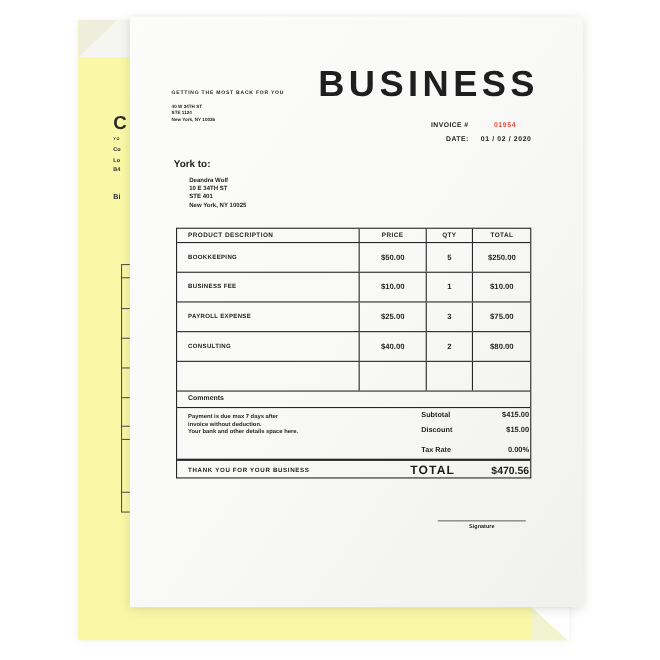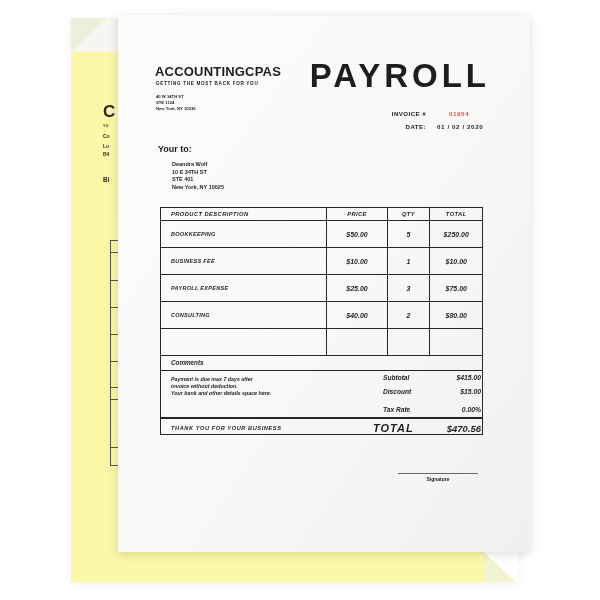--- a/index.html
+++ b/index.html
@@ -41,21 +41,21 @@
   .invoice-title{right:40px;top:44px;font-size:33px;letter-spacing:4px;line-height:1;}
   .meta-label{width:73px;left:235px;text-align:right;font-size:6.2px;letter-spacing:.4px;}
   .meta-val{font-size:6.2px;letter-spacing:.6px;}
   .m1{top:95px;} .m2{top:108px;}
   .inv-no{left:331px;color:#f0483e;}
   .inv-date{left:319px;}
   .bill-label{left:40px;top:129px;font-size:9px;}
   .bill-lines{left:54px;top:146px;font-size:5.5px;line-height:7.6px;font-weight:700;}
   
   .inv-table{position:absolute;left:42px;top:192px;width:323px;border:1.5px solid #26262a;
-             background:transparent;font-style:italic;}
+             background:transparent;}
   .trow{display:grid;grid-template-columns:166px 61px 42px 52.5px;border-bottom:1px solid #26262a;}
   .trow .c{border-right:1px solid #26262a;display:flex;align-items:center;font-weight:700;}
   .trow .c:last-child{border-right:none;}
   .thead{height:13px;}
   .thead .c{font-size:5.8px;letter-spacing:.4px;}
   .tdata{height:27px;}
   .tdata .desc{font-size:5.5px;letter-spacing:.3px;}
   .tdata .num{font-size:7px;justify-content:center;}
   .c.desc{padding-left:10px;} .c.hnum{justify-content:center;}
   .comments-row{height:14.5px;border-bottom:1.5px solid #26262a;display:flex;align-items:center;
@@ -103,35 +103,34 @@
     <div class="grey"></div>
     <div class="pale"></div>
   </div>
   <div class="fold-br">
     <div class="erase"></div>
     <div class="pale"></div>
   </div>
 
   <div class="white-sheet">
 
-    <div class="ws company-name">ACCOUNTINGCPAS</div>
     <div class="ws tagline">GETTING THE MOST BACK FOR YOU</div>
     <div class="ws company-address">
       <div>40 W 34TH ST</div>
       <div>STE 1124</div>
       <div>New York, NY 10036</div>
     </div>
 
-    <div class="ws invoice-title">PAYROLL</div>
+    <div class="ws invoice-title">BUSINESS</div>
     <div class="ws meta-label m1">INVOICE #</div>
     <div class="ws meta-val m1 inv-no">01954</div>
     <div class="ws meta-label m2">DATE:</div>
     <div class="ws meta-val m2 inv-date">01 / 02 / 2020</div>
 
-    <div class="ws bill-label">Your to:</div>
+    <div class="ws bill-label">York to:</div>
     <div class="ws bill-lines">
       <div>Deandra Wolf</div>
       <div>10 E 34TH ST</div>
       <div>STE 401</div>
       <div>New York, NY 10025</div>
     </div>
 
     <div class="inv-table">
       <div class="trow thead">
         <div class="c desc">PRODUCT DESCRIPTION</div>

